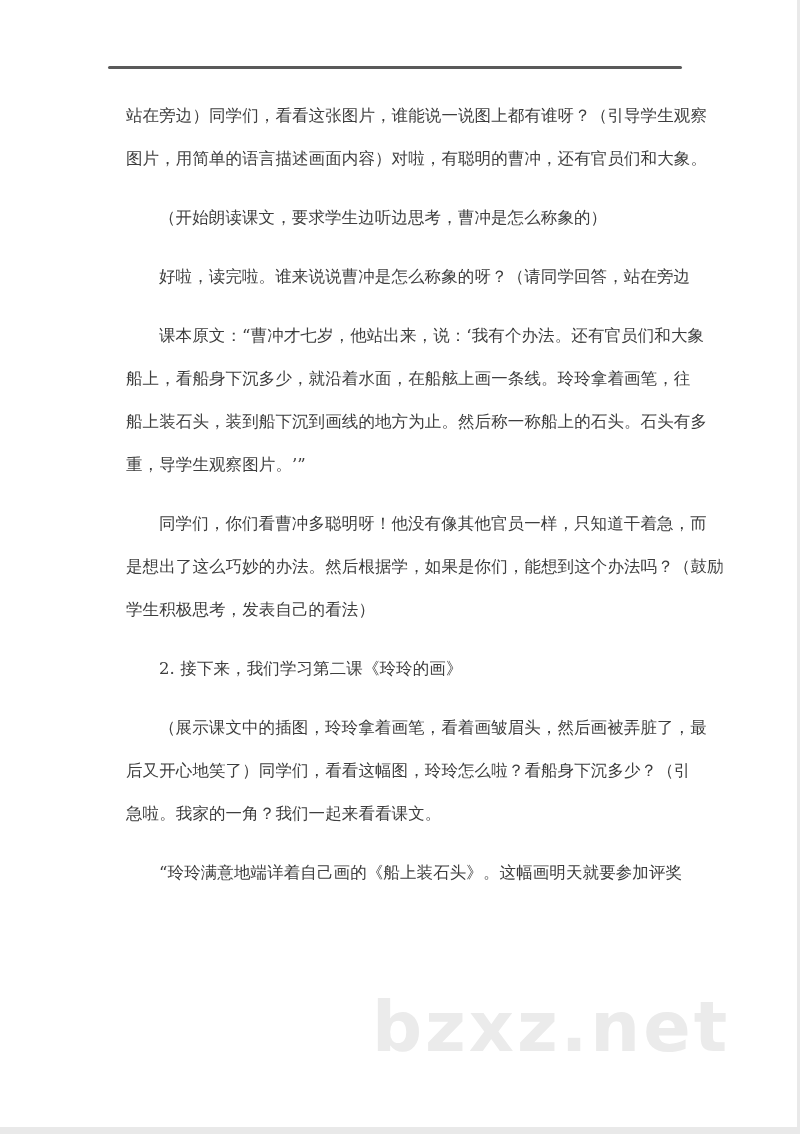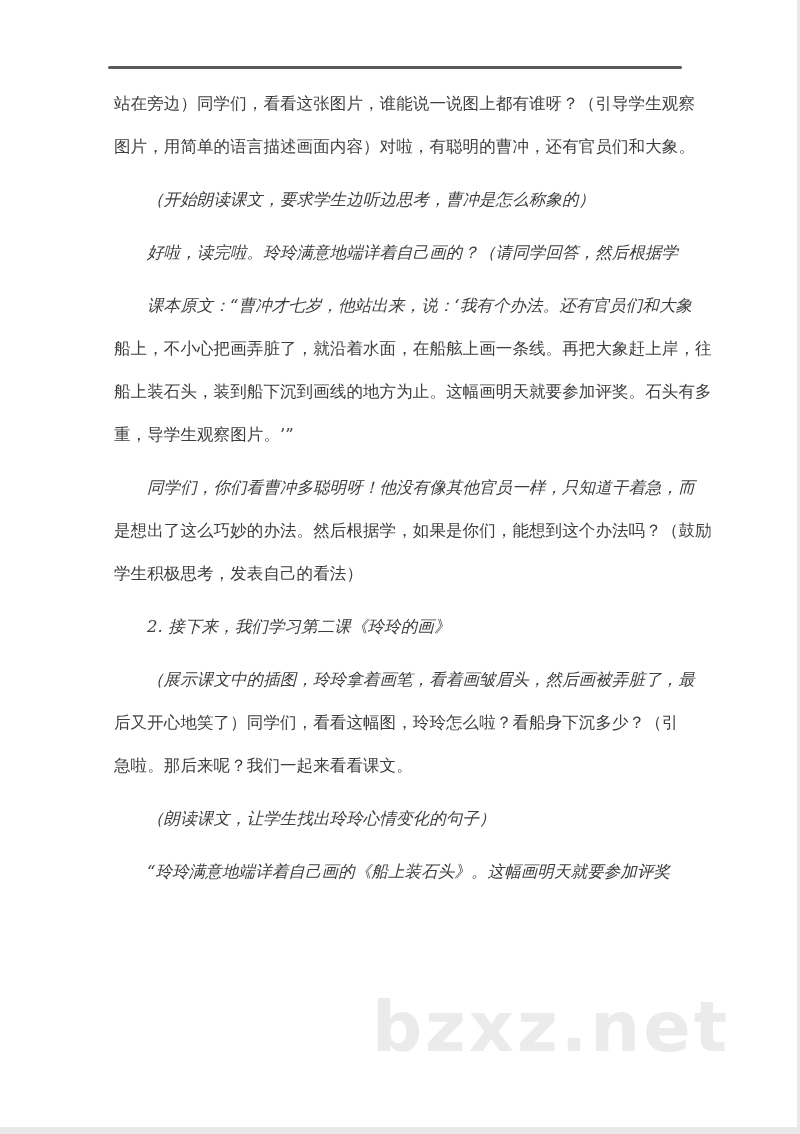--- a/index.html
+++ b/index.html
@@ -56,74 +56,70 @@
   }
   
   #doc-body {
     position: absolute;
     left: 110px;
     top: 78px;
     width: 584px;
     z-index: 1;
     color: var(--text-color, #3d3d3d);
   }
-  .paragraph { margin: 4px; }
+  .paragraph { margin: 16px; }
   .paragraph + .paragraph { margin-top: 10px; }
   .text-line {
     height: 43px;
     line-height: 43px;
     font-size: 16.5px;
     letter-spacing: 0.1px;
     white-space: nowrap;
     overflow: visible;
   }
   .paragraph.indent .text-line:first-child {
     text-indent: 33px;
-    font-style: italic;
   }
 </style>
 </head>
 <body>
 
 <div id="page">
   <div id="top-rule"></div>
   <div id="watermark">bzxz.net</div>
   <div id="doc-body">
 
   <div class="paragraph">
         <div class="text-line">站在旁边）同学们，看看这张图片，谁能说一说图上都有谁呀？（引导学生观察</div>
         <div class="text-line">图片，用简单的语言描述画面内容）对啦，有聪明的曹冲，还有官员们和大象。</div>
       </div>
       <div class="paragraph indent">
         <div class="text-line">（开始朗读课文，要求学生边听边思考，曹冲是怎么称象的）</div>
       </div>
       <div class="paragraph indent">
-        <div class="text-line">好啦，读完啦。玲玲满意地端详着自己画的？（请同学回答，然后根据学</div>
+        <div class="text-line">好啦，读完啦。谁来说说曹冲是怎么称象的呀？（请同学回答，站在旁边</div>
       </div>
       <div class="paragraph indent">
         <div class="text-line">课本原文：“曹冲才七岁，他站出来，说：‘我有个办法。还有官员们和大象</div>
-        <div class="text-line">船上，不小心把画弄脏了，就沿着水面，在船舷上画一条线。再把大象赶上岸，往</div>
-        <div class="text-line">船上装石头，装到船下沉到画线的地方为止。这幅画明天就要参加评奖。石头有多</div>
+        <div class="text-line">船上，看船身下沉多少，就沿着水面，在船舷上画一条线。玲玲拿着画笔，往</div>
+        <div class="text-line">船上装石头，装到船下沉到画线的地方为止。然后称一称船上的石头。石头有多</div>
         <div class="text-line">重，导学生观察图片。’”</div>
       </div>
       <div class="paragraph indent">
         <div class="text-line">同学们，你们看曹冲多聪明呀！他没有像其他官员一样，只知道干着急，而</div>
         <div class="text-line">是想出了这么巧妙的办法。然后根据学，如果是你们，能想到这个办法吗？（鼓励</div>
         <div class="text-line">学生积极思考，发表自己的看法）</div>
       </div>
       <div class="paragraph indent">
         <div class="text-line">2. 接下来，我们学习第二课《玲玲的画》</div>
       </div>
       <div class="paragraph indent">
         <div class="text-line">（展示课文中的插图，玲玲拿着画笔，看着画皱眉头，然后画被弄脏了，最</div>
         <div class="text-line">后又开心地笑了）同学们，看看这幅图，玲玲怎么啦？看船身下沉多少？（引</div>
-        <div class="text-line">急啦。那后来呢？我们一起来看看课文。</div>
-      </div>
-      <div class="paragraph indent">
-        <div class="text-line">（朗读课文，让学生找出玲玲心情变化的句子）</div>
+        <div class="text-line">急啦。我家的一角？我们一起来看看课文。</div>
       </div>
       <div class="paragraph indent">
         <div class="text-line">“玲玲满意地端详着自己画的《船上装石头》。这幅画明天就要参加评奖</div>
       </div>
     </div>
   <div id="page-edge-right"></div>
   <div id="page-edge-bottom"></div>
 </div>
 
 </body></html>

